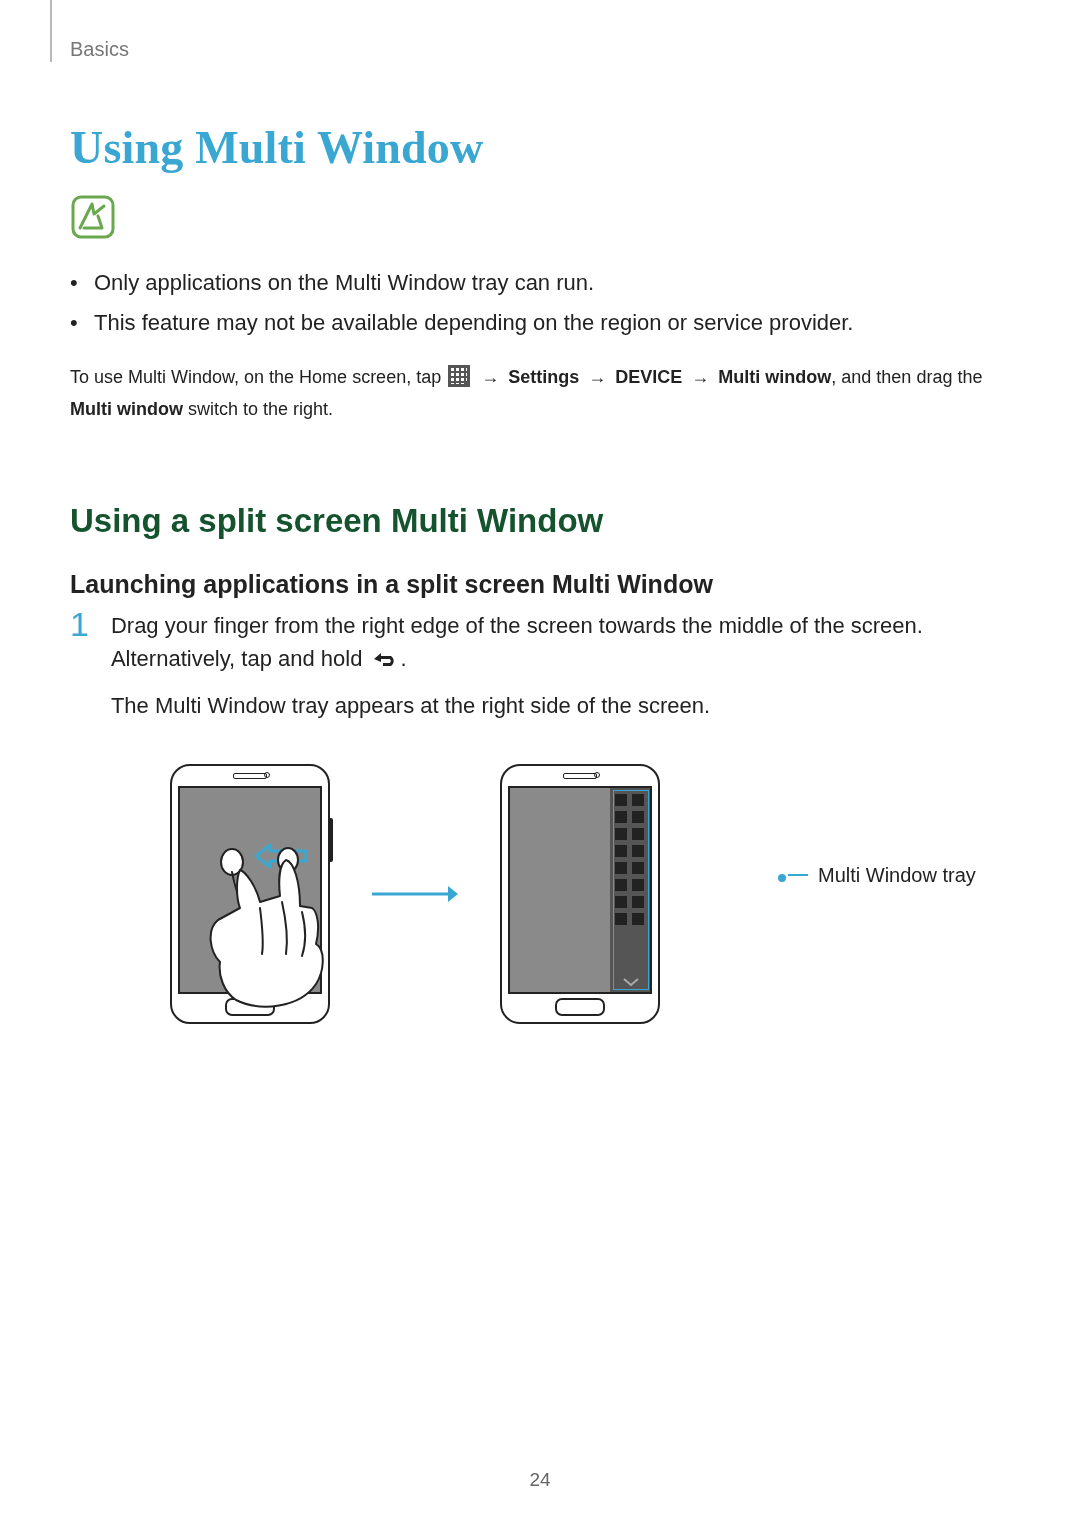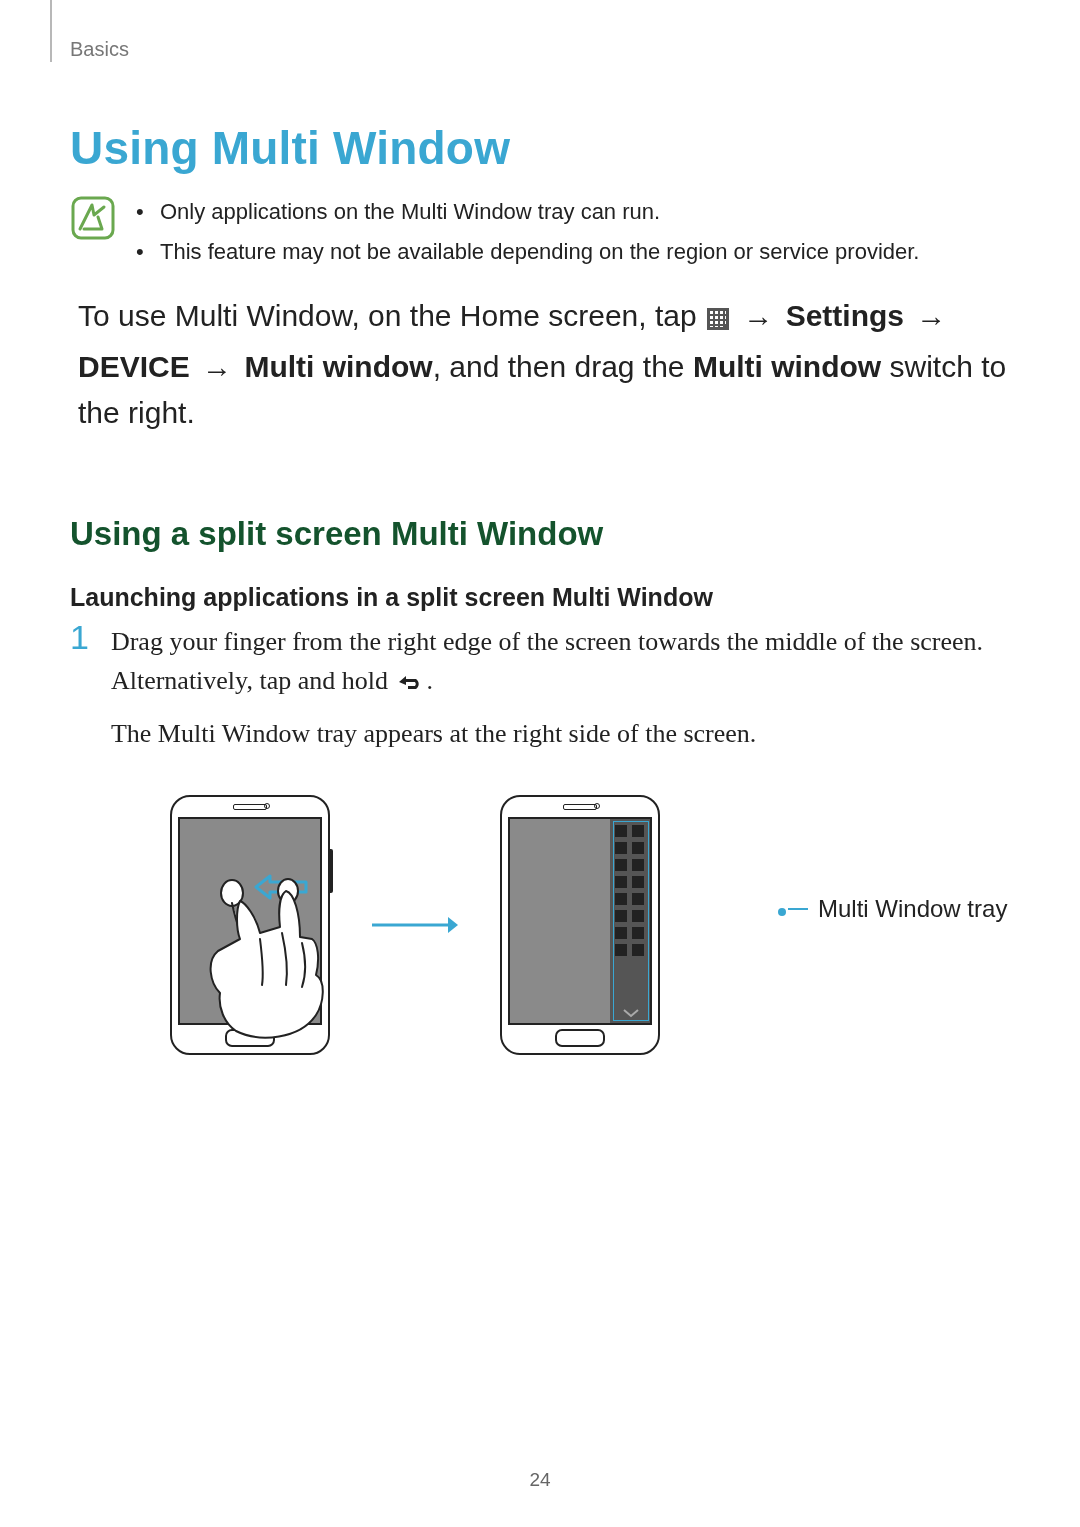--- a/index.html
+++ b/index.html
@@ -26,37 +26,38 @@
     width: 2px;
     height: 62px;
     background: #b8b8b8;
   }
   .section-label {
     font-size: 20px;
     color: #777;
     margin-left: 0px;
   }
   h1.title {
-    font-family: Liberation Sans, sans-serif;
+    font-family: Liberation Serif, serif;
     font-weight: 600;
     color: #3aa7d2;
     font-size: 46px;
     margin: 60px 0 18px 0;
     letter-spacing: 0.2px;
   }
   p.body {
     font-size: 22px;
     line-height: 1.45;
     margin: 0 0 16px 0;
   }
   .note-row {
     display: flex;
     align-items: flex-start;
     gap: 20px;
     margin: 10px 0 18px 0;
+    flex-direction: column;
   }
   .note-icon {
     flex: 0 0 auto;
     margin-top: 2px;
   }
   .note-list {
     list-style: none;
     padding: 0;
     margin: 2px 0 0 0;
     font-size: 22px;
@@ -68,23 +69,23 @@
     margin-bottom: 6px;
   }
   .note-list li::before {
     content: "•";
     position: absolute;
     left: 0;
     top: 0;
     color: #222;
   }
   .path-line {
-    font-size: 30px;
+    font-size: 18px;
     line-height: 1.55;
-    margin: 14px 0 0 8px;
+    margin: 14px 0 0 0;
   }
   .apps-icon {
     display: inline-block;
     vertical-align: -4px;
     margin: 0 2px;
   }
   .arrow {
     margin: 0 4px;
   }
   .bold { font-weight: 700; }
@@ -108,24 +109,23 @@
   }
   .step-num {
     font-family: "Segoe UI", Arial, sans-serif;
     color: #3aa7d2;
     font-size: 34px;
     font-weight: 400;
     line-height: 1;
     margin-top: -2px;
   }
   .step-body p {
-    font-size: 26px;
+    font-size: 22px;
     line-height: 1.5;
     margin: 0 0 12px 0;
-    font-family: Liberation Serif, serif;
   }
   .back-icon {
     display: inline-block;
     vertical-align: -2px;
     margin: 0 2px;
   }
   .figure-row {
     display: flex;
     align-items: center;
     justify-content: flex-start;
@@ -221,21 +221,21 @@
   
   .big-arrow svg { display:block; }
   
   .callout {
     position:absolute;
     left:618px;
     top:100px;
     display:flex;
     align-items:center;
     gap:6px;
-    font-size:24px;
+    font-size:20px;
   }
   .callout-line {
     width:20px; height:2px; background:#3aa7d2;
   }
   .callout-dot {
     position:absolute;
     left:-10px;
     width:8px; height:8px; border-radius:50%;
     background:#3aa7d2;
   }

